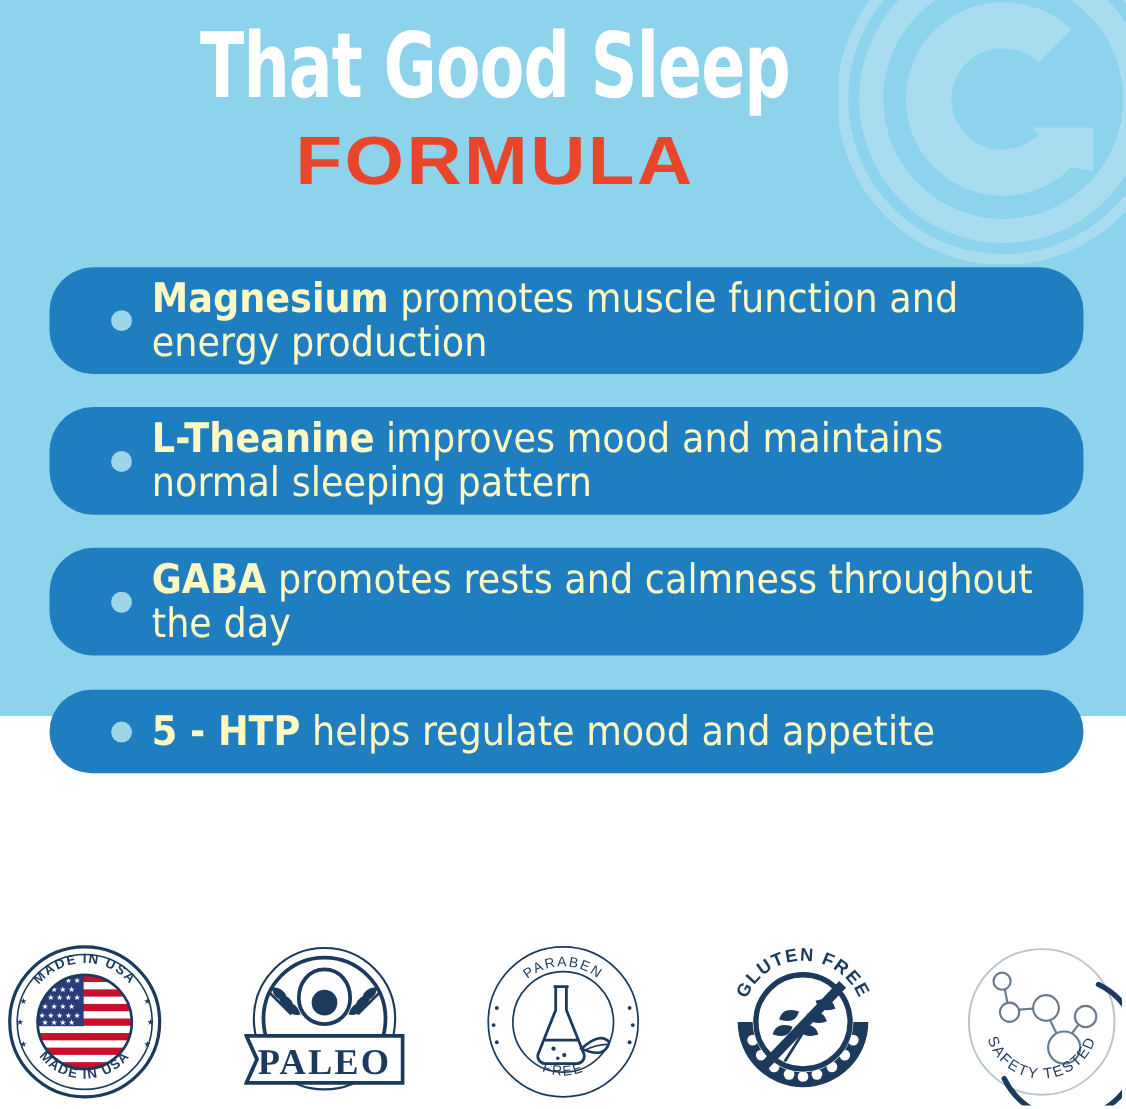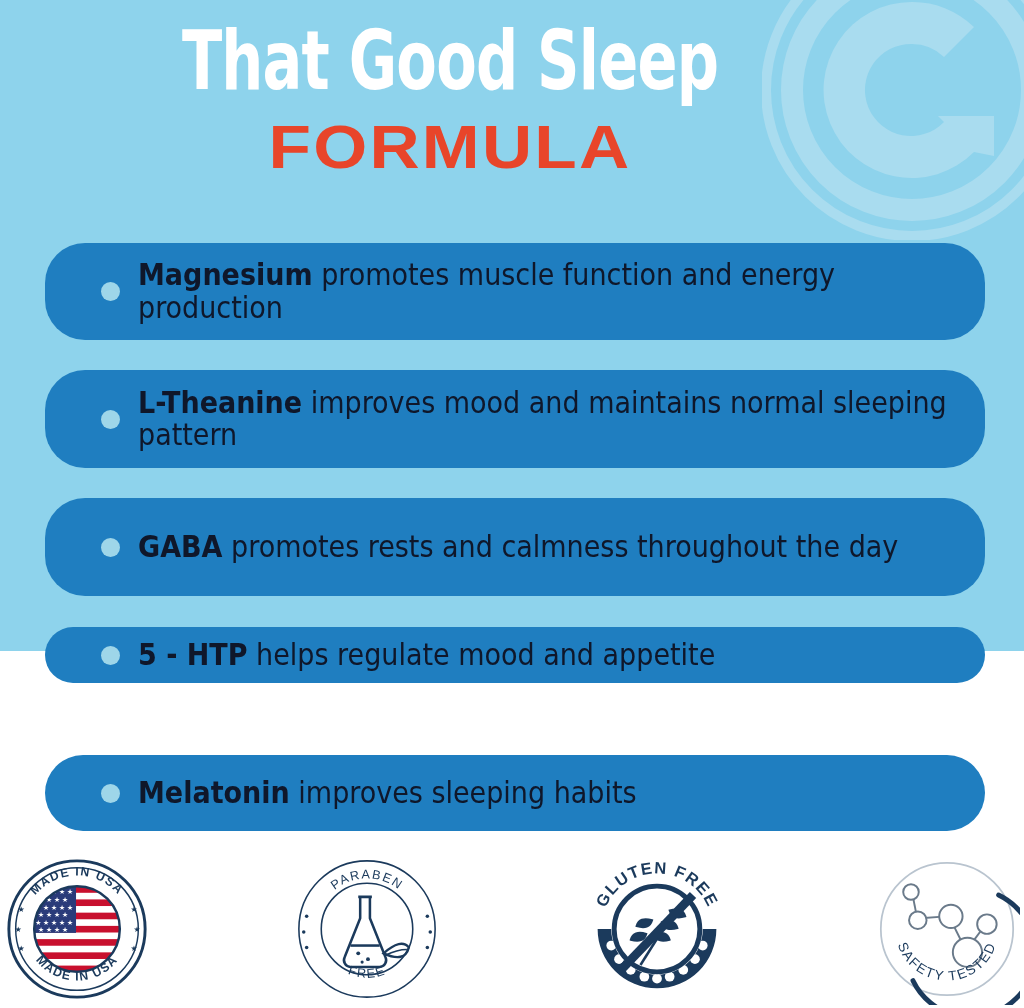--- a/index.html
+++ b/index.html
@@ -99,34 +99,34 @@
   }
   .bar-dot {
     flex: 0 0 auto;
     width: 19px;
     height: 19px;
     border-radius: 50%;
     background: #9ed6e9;
     margin-right: 18px;
   }
   .bar-text {
-    color: #0f172a;
+    color: #fef9c3;
     font-family: "Liberation Sans Narrow", "DejaVu Sans Condensed", "Liberation Sans", sans-serif;
-    font-size: 30px;
+    font-size: 37px;
     line-height: 1.08;
     letter-spacing: 0px;
   }
   .bar-text b {
     font-weight: bold;
   }
 
   .bar-1 { top: 243px; height: 97px; }
   .bar-2 { top: 370px; height: 98px; }
   .bar-3 { top: 498px; height: 98px; }
-  .bar-4 { top: 627px; height: 56px; }
+  .bar-4 { top: 627px; height: 76px; }
   .bar-5 { top: 755px; height: 76px; }
 
   
   .badges {
     position: absolute;
     left: 0;
     bottom: 0;
     width: 1024px;
     height: 158px;
     display: flex;
@@ -188,26 +188,20 @@
       </span>
     </div>
 
     <div class="bar bar-4">
       <span class="bar-dot"></span>
       <span class="bar-text">
         <b>5 - HTP</b><span> helps regulate mood and appetite</span>
       </span>
     </div>
 
-    <div class="bar bar-5">
-      <span class="bar-dot"></span>
-      <span class="bar-text">
-        <b>Melatonin</b><span> improves sleeping habits</span>
-      </span>
-    </div>
 
   </div>
 
   <div class="badges">
 
     <div class="badge">
       <svg viewBox="0 0 150 150" xmlns="http://www.w3.org/2000/svg">
         <defs>
           <path id="arcTopUSA" d="M 20 75 A 55 55 0 0 1 130 75"></path>
           <path id="arcBotUSA" d="M 22 75 A 53 53 0 0 0 128 75"></path>
@@ -250,20 +244,46 @@
         <text font-family="'Liberation Sans',sans-serif" font-size="12.5" font-weight="bold" fill="#1b3a5c" letter-spacing="1.4">
           <textPath href="#arcTopUSA" startOffset="50%" text-anchor="middle">MADE IN USA</textPath>
         </text>
         <text font-family="'Liberation Sans',sans-serif" font-size="12.5" font-weight="bold" fill="#1b3a5c" letter-spacing="1.4">
           <textPath href="#arcBotUSA" startOffset="50%" text-anchor="middle">MADE IN USA</textPath>
         </text>
       </svg>
     </div>
 
 
+    <div class="badge">
+      <svg viewBox="0 0 150 150" xmlns="http://www.w3.org/2000/svg">
+        <circle cx="75" cy="72" r="66" fill="none" stroke="#1b3a5c" stroke-width="2"></circle>
+        <circle cx="75" cy="72" r="57" fill="none" stroke="#1b3a5c" stroke-width="3.5"></circle>
+
+        <path d="M75 26 c-15 0 -24 13 -24 27 c0 14 11 24 24 24 c13 0 24 -10 24 -24 c0 -14 -9 -27 -24 -27 z" fill="none" stroke="#1b3a5c" stroke-width="3.5"></path>
+        <circle cx="75" cy="57" r="12" fill="#1b3a5c"></circle>
+
+        <g stroke="#1b3a5c" stroke-width="2.5" fill="none">
+          <path d="M24 48 L44 68"></path>
+          <path d="M27 44 q9 0 12 9 q-9 2 -12 -9 z" fill="#1b3a5c"></path>
+          <path d="M33 51 q9 0 12 9 q-9 2 -12 -9 z" fill="#1b3a5c"></path>
+          <path d="M39 58 q9 0 12 9 q-9 2 -12 -9 z" fill="#1b3a5c"></path>
+        </g>
+
+        <g stroke="#1b3a5c" stroke-width="2.5" fill="none" transform="translate(150,0) scale(-1,1)">
+          <path d="M24 48 L44 68"></path>
+          <path d="M27 44 q9 0 12 9 q-9 2 -12 -9 z" fill="#1b3a5c"></path>
+          <path d="M33 51 q9 0 12 9 q-9 2 -12 -9 z" fill="#1b3a5c"></path>
+          <path d="M39 58 q9 0 12 9 q-9 2 -12 -9 z" fill="#1b3a5c"></path>
+        </g>
+
+        <path d="M2 88 L148 88 L148 132 L2 132 L12 110 z" fill="#ffffff" stroke="#1b3a5c" stroke-width="3.5"></path>
+        <text x="75" y="124" text-anchor="middle" font-family="'Liberation Serif',serif" font-size="34" font-weight="bold" fill="#1b3a5c" letter-spacing="2">PALEO</text>
+      </svg>
+    </div>
 
     <div class="badge">
       <svg viewBox="0 0 150 150" xmlns="http://www.w3.org/2000/svg">
         <defs>
           <path id="arcTopPB" d="M 23 75 A 52 52 0 0 1 127 75"></path>
           <path id="arcBotPB" d="M 25 75 A 50 50 0 0 0 125 75"></path>
         </defs>
         <circle cx="75" cy="75" r="70" fill="none" stroke="#1b3a5c" stroke-width="1.6"></circle>
         <circle cx="75" cy="75" r="47" fill="none" stroke="#1b3a5c" stroke-width="1.6"></circle>
         <g fill="#1b3a5c">

